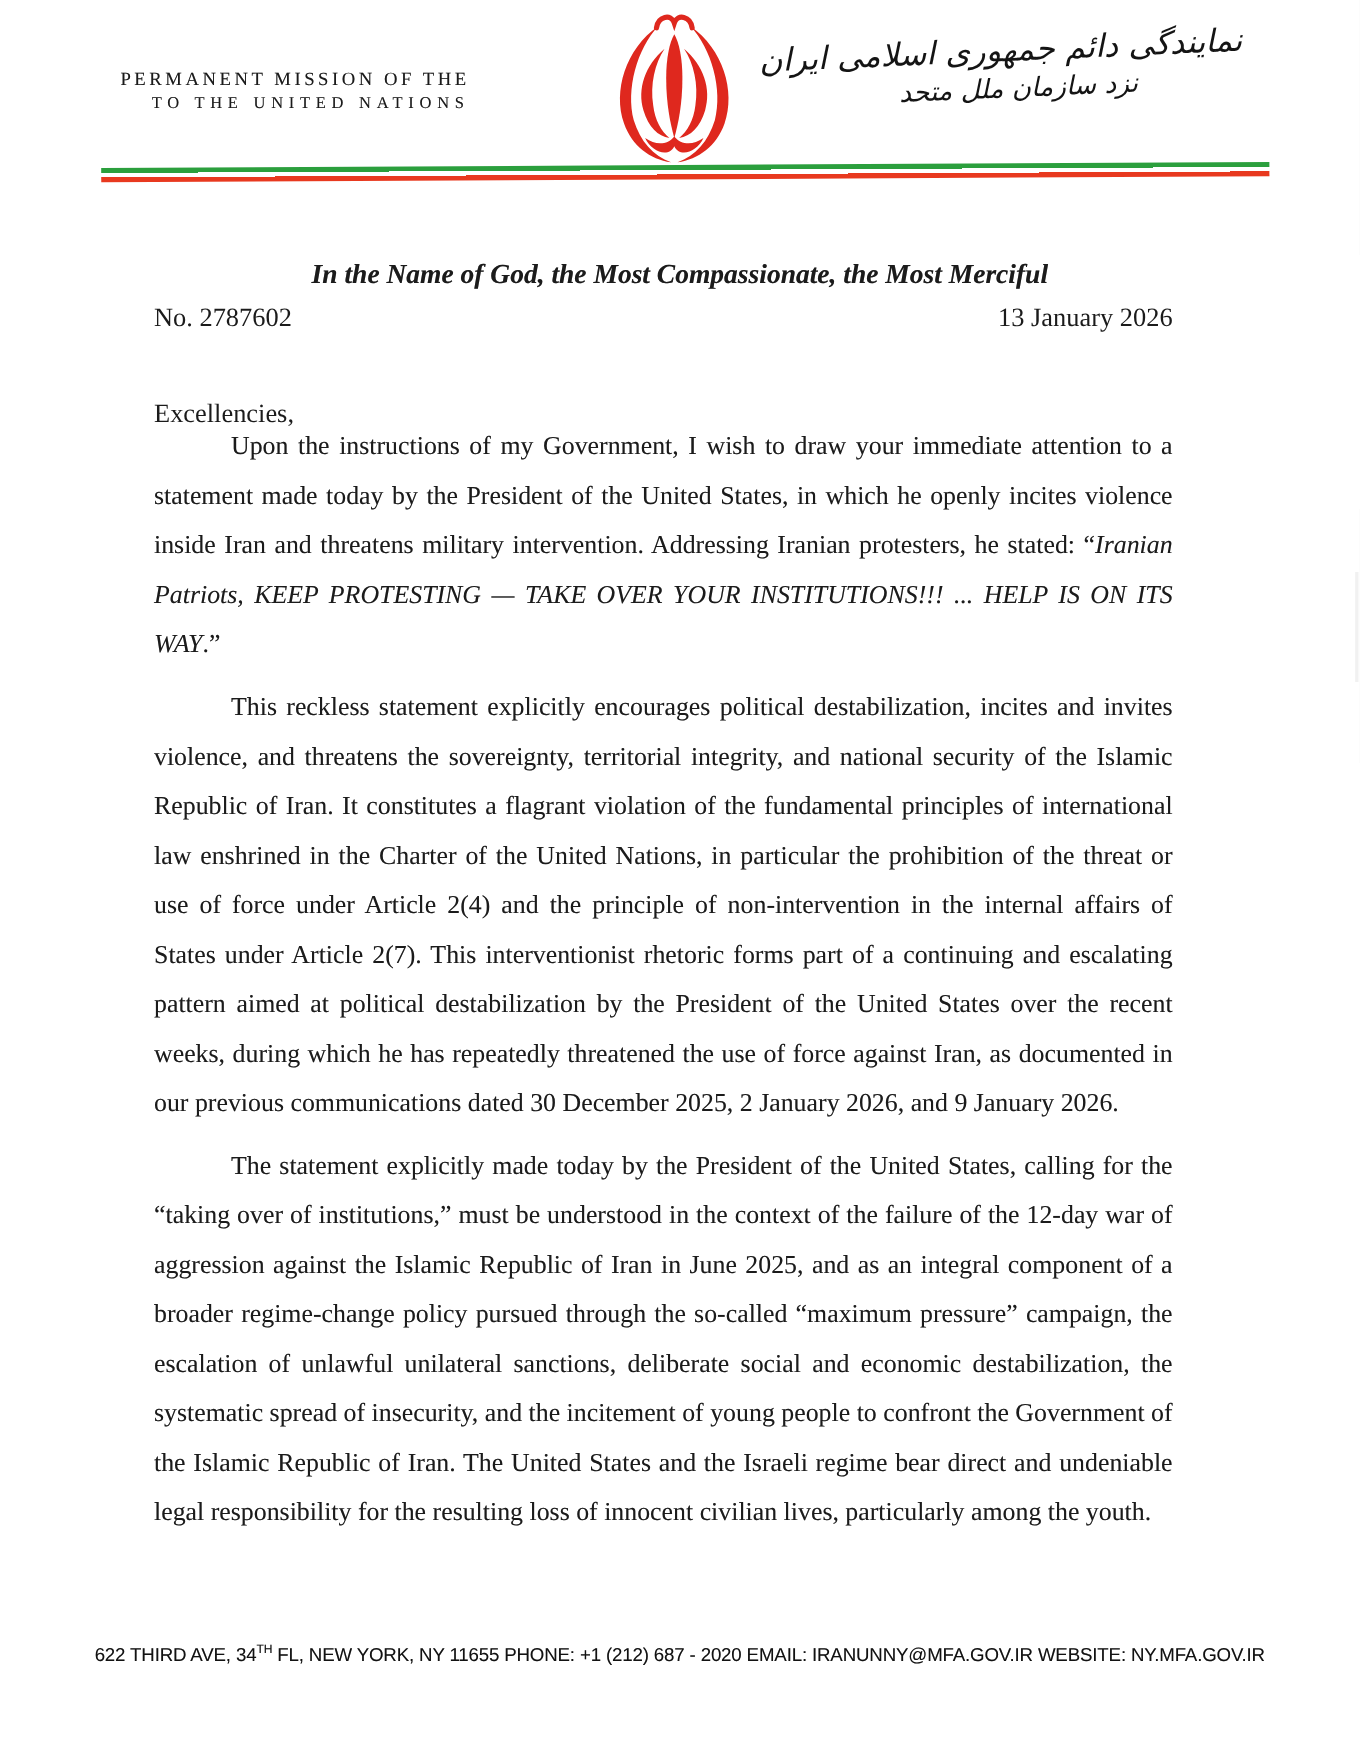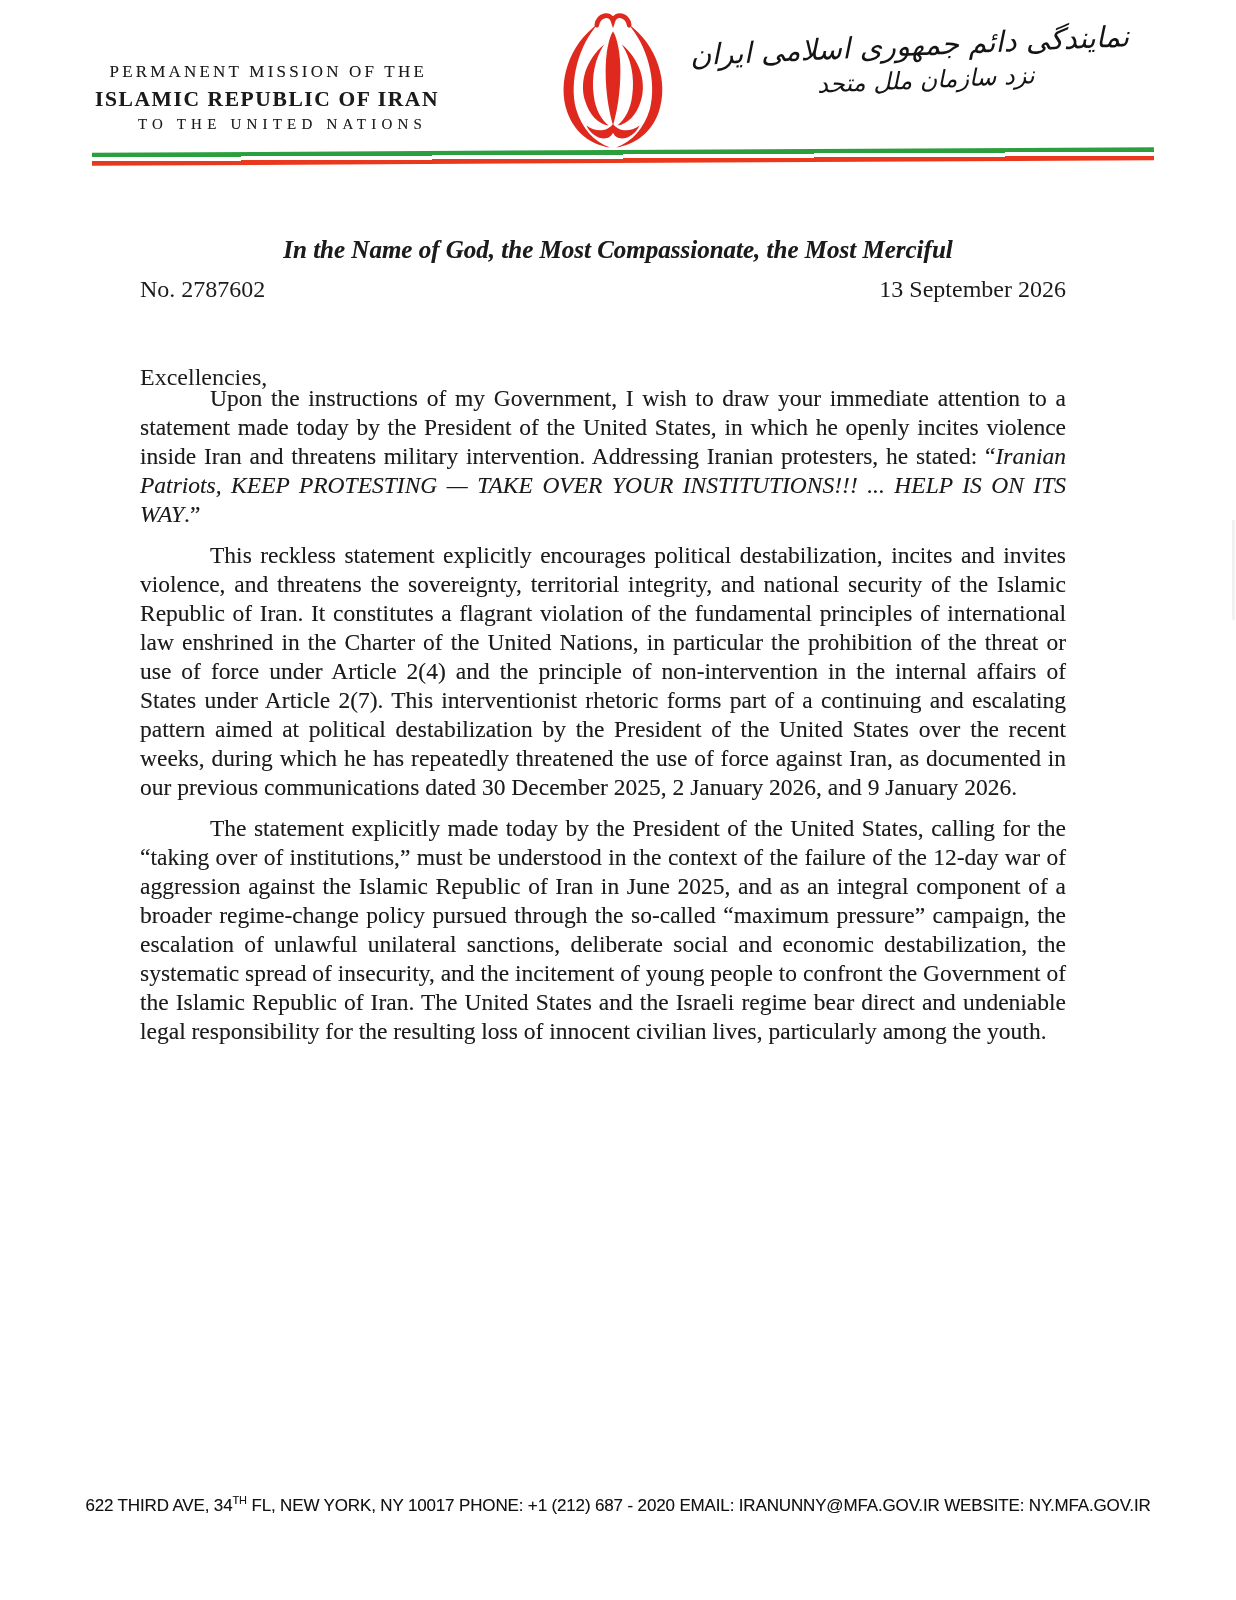--- a/index.html
+++ b/index.html
@@ -59,21 +59,21 @@
   .ref-row{
     position:absolute;left:140px;top:276px;width:926px;
     display:flex;justify-content:space-between;align-items:flex-end;
     font-size:24px;
   }
   .salutation{
     position:absolute;left:140px;top:338px;font-size:24px;margin-top:26px;
   }
   .paragraphs{
     position:absolute;left:140px;top:384px;width:926px;
-    font-size:23.5px;line-height:29px;text-align:justify;
+    font-size:23.5px;line-height:45px;text-align:justify;
     text-shadow:0 0 .5px rgba(30,30,30,.35);
   }
   .paragraphs p{margin:0 0 12px 0;text-indent:70px;}
   .quote-italic{font-style:italic;}
 
   
   .footer-contact{
     position:absolute;left:0;top:1494px;width:100%;
     text-align:center;
     font-family:"Liberation Sans", sans-serif;
@@ -82,21 +82,20 @@
   }
   .footer-contact sup{font-size:11px;}
 </style>
 </head>
 <body>
 
 <div class="page">
 
   <div class="mission-block">
     <div class="mission-line1">PERMANENT MISSION OF THE</div>
-    <div class="mission-line2">ISLAMIC REPUBLIC OF IRAN</div>
     <div class="mission-line3">TO THE UNITED NATIONS</div>
   </div>
 
   <svg class="emblem" viewBox="0 0 100 95" xmlns="http://www.w3.org/2000/svg" aria-hidden="true">
     <g fill="var(--emblem-red,#df281e)">
 
       <g id="crescents-left">
         <path d="M40 8 C20 22 12 48 19 68 C24 82 35 90 48 92 C37 88 29 79 25 66 C20 47 27 22 40 8 Z"></path>
         <path d="M44 22 C32 32 27 47 31 60 C34 70 40 76 47 77 C42 73 38 66 37 57 C35 44 38 31 44 22 Z"></path>
       </g>
@@ -118,26 +117,26 @@
     <div class="farsi-line1">نمایندگی دائم جمهوری اسلامی ایران</div>
     <div class="farsi-line2">نزد سازمان ملل متحد</div>
   </div>
 
   <div class="tricolor-rule"></div>
 
   <div class="bismillah">In the Name of God, the Most Compassionate, the Most Merciful</div>
 
   <div class="ref-row">
     <span>No. 2787602</span>
-    <span>13 September 2026</span>
+    <span>13 January 2026</span>
   </div>
 
   <div class="salutation">Excellencies,</div>
 
   <div class="paragraphs">
     <p><span>Upon the instructions of my Government, I wish to draw your immediate attention to a statement made today by the President of the United States, in which he openly incites violence inside Iran and threatens military intervention. Addressing Iranian protesters, he stated: “</span><span class="quote-italic">Iranian Patriots, KEEP PROTESTING — TAKE OVER YOUR INSTITUTIONS!!! ... HELP IS ON ITS WAY</span><span>.”</span></p>
     <p>This reckless statement explicitly encourages political destabilization, incites and invites violence, and threatens the sovereignty, territorial integrity, and national security of the Islamic Republic of Iran. It constitutes a flagrant violation of the fundamental principles of international law enshrined in the Charter of the United Nations, in particular the prohibition of the threat or use of force under Article 2(4) and the principle of non-intervention in the internal affairs of States under Article 2(7). This interventionist rhetoric forms part of a continuing and escalating pattern aimed at political destabilization by the President of the United States over the recent weeks, during which he has repeatedly threatened the use of force against Iran, as documented in our previous communications dated 30 December 2025, 2 January 2026, and 9 January 2026.</p>
     <p>The statement explicitly made today by the President of the United States, calling for the “taking over of institutions,” must be understood in the context of the failure of the 12-day war of aggression against the Islamic Republic of Iran in June 2025, and as an integral component of a broader regime-change policy pursued through the so-called “maximum pressure” campaign, the escalation of unlawful unilateral sanctions, deliberate social and economic destabilization, the systematic spread of insecurity, and the incitement of young people to confront the Government of the Islamic Republic of Iran. The United States and the Israeli regime bear direct and undeniable legal responsibility for the resulting loss of innocent civilian lives, particularly among the youth.</p>
   </div>
 
-  <div class="footer-contact"><span>622 THIRD AVE, 34</span><sup>TH</sup><span> FL, NEW YORK, NY 10017 PHONE: +1 (212) 687 - 2020 EMAIL: IRANUNNY@MFA.GOV.IR WEBSITE: NY.MFA.GOV.IR</span></div>
+  <div class="footer-contact"><span>622 THIRD AVE, 34</span><sup>TH</sup><span> FL, NEW YORK, NY 11655 PHONE: +1 (212) 687 - 2020 EMAIL: IRANUNNY@MFA.GOV.IR WEBSITE: NY.MFA.GOV.IR</span></div>
 
 </div>
 
 </body></html>

